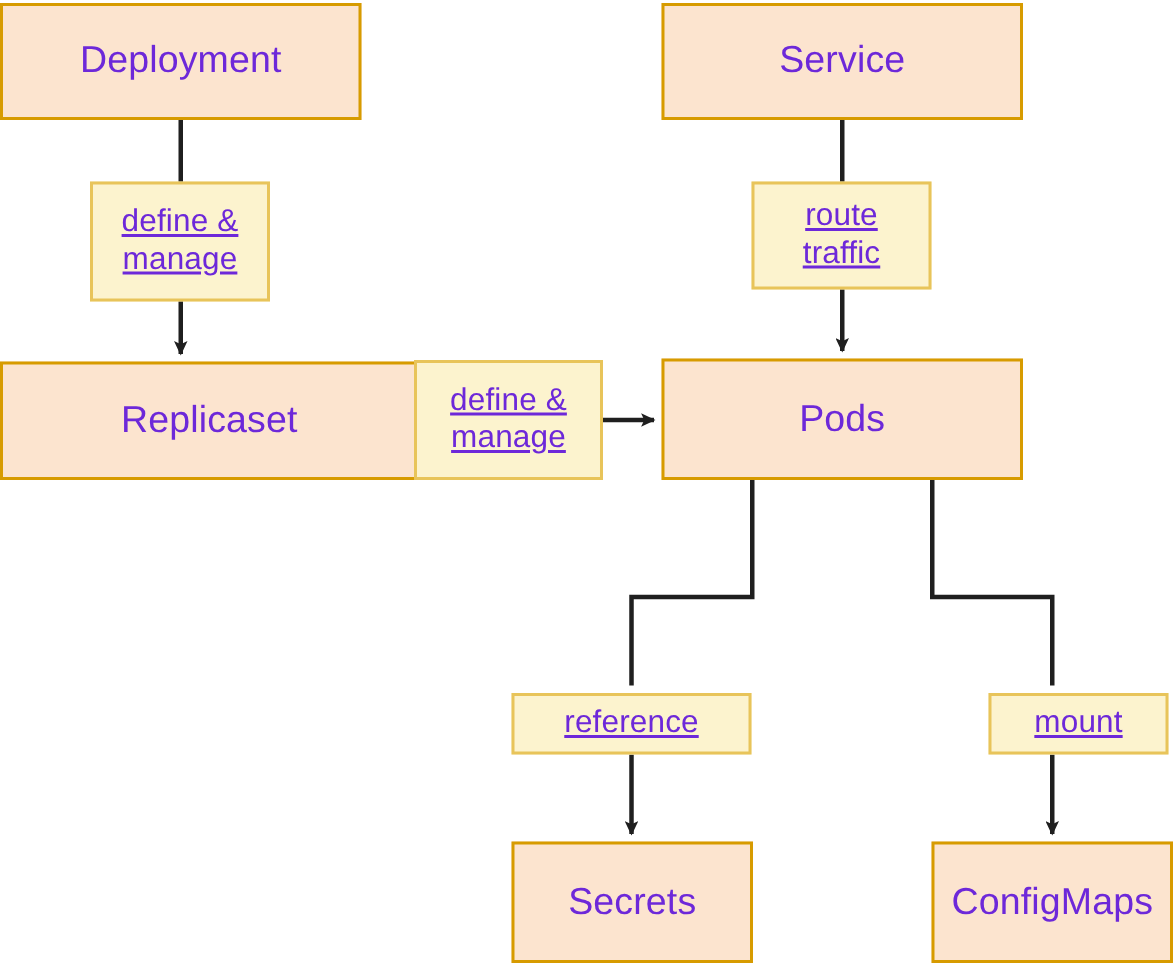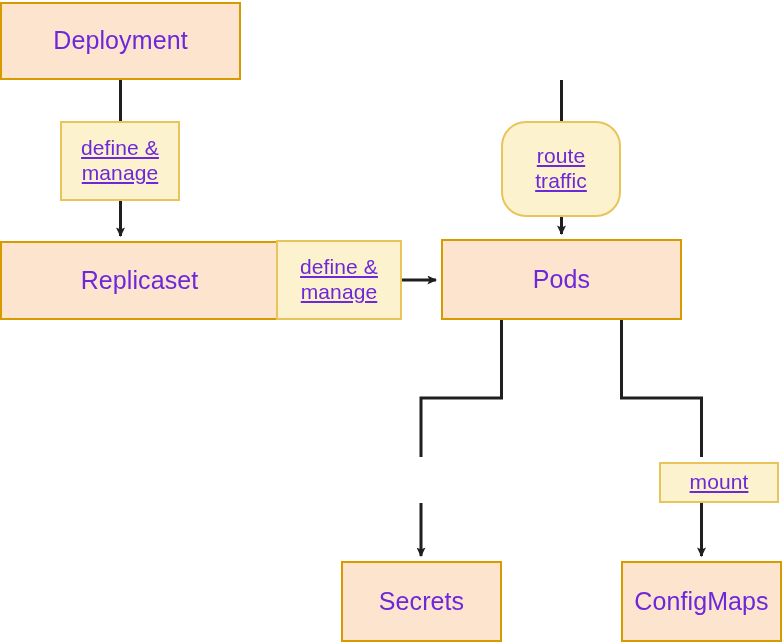--- a/index.html
+++ b/index.html
@@ -75,44 +75,50 @@
       <path d="M 421 503 L 421 556" marker-end="url(#arrowhead)"></path>
       <path d="M 621.5 320 L 621.5 398 L 701.5 398 L 701.5 457"></path>
       <path d="M 701.5 503 L 701.5 556" marker-end="url(#arrowhead)"></path>
     </g>
   </svg>
 
   <div class="node node-entity" style="left:0px; top:2px; width:241px; height:78px;">
     <span>Deployment</span>
   </div>
 
+  <div class="node node-entity" style="left:441px; top:2px; width:241px; height:78px;">
+    <span>Service</span>
+  </div>
 
   <div class="node node-label" style="left:60px; top:121px; width:120px; height:80px;">
     <span class="lines">define &amp;
 manage</span>
   </div>
 
-  <div class="node node-label" style="left:501px; top:121px; width:120px; height:96px;border-radius:25px;">
+  <div class="node node-label" style="left:501px; top:121px; width:120px; height:72px;">
     <span class="lines">route
 traffic</span>
   </div>
 
   <div class="node node-entity" style="left:0px; top:241px; width:279px; height:79px;">
     <span>Replicaset</span>
   </div>
 
   <div class="node node-label" style="left:276px; top:240px; width:126px; height:80px;">
     <span class="lines">define &amp;
 manage</span>
   </div>
 
   <div class="node node-entity" style="left:441px; top:239px; width:241px; height:81px;">
     <span>Pods</span>
   </div>
 
+  <div class="node node-label" style="left:341px; top:462px; width:160px; height:41px;">
+    <span class="lines">reference</span>
+  </div>
 
   <div class="node node-label" style="left:659px; top:462px; width:120px; height:41px;">
     <span class="lines">mount</span>
   </div>
 
   <div class="node node-entity" style="left:621px; top:561px; width:161px; height:81px;">
     <span>ConfigMaps</span>
   </div>
 
   <div class="node node-entity" style="left:341px; top:561px; width:161px; height:81px;">

